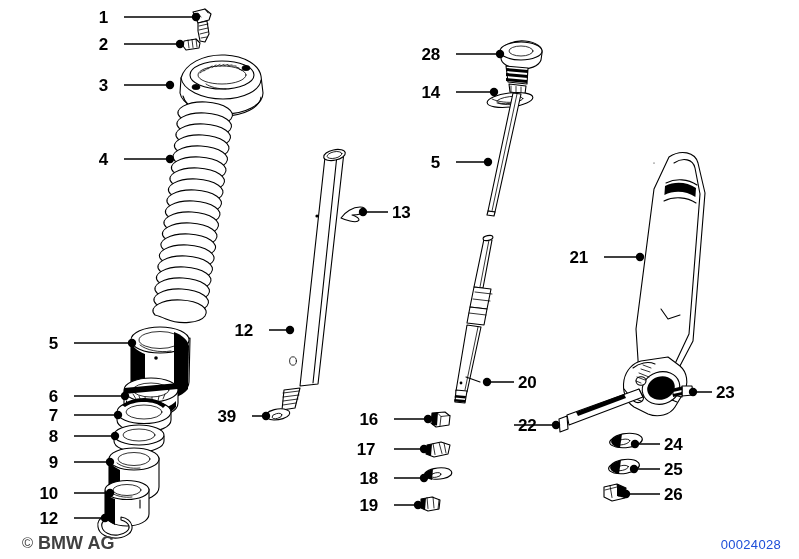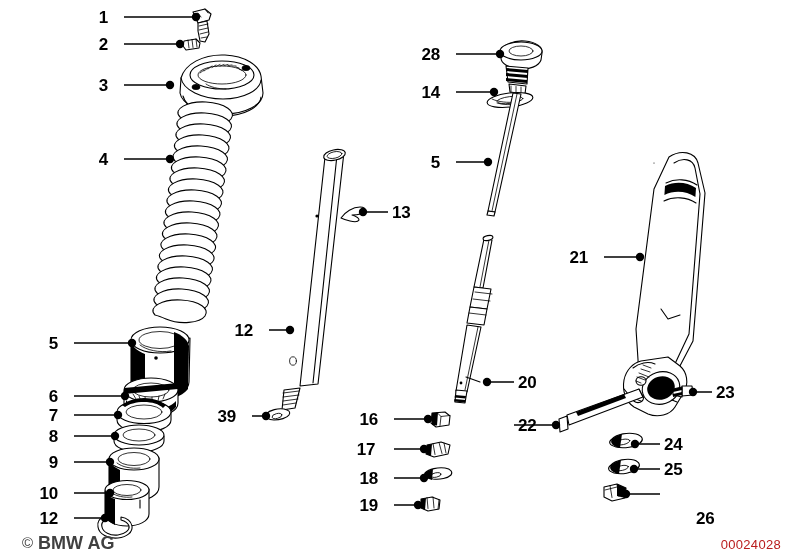--- a/index.html
+++ b/index.html
@@ -21,21 +21,21 @@
   #footer-left{
     position:absolute;left:22px;top:533px;
     font-family:"Liberation Sans", sans-serif;
     font-size:18px;font-weight:bold;color:#404040;
     letter-spacing:0px;white-space:nowrap;
   }
   #footer-left .cmark{font-size:15px;font-weight:normal;vertical-align:1px;}
   #footer-right{
     position:absolute;right:18px;top:537px;
     font-family:"Liberation Sans", sans-serif;
-    font-size:13px;font-weight:normal;color:#b91c1c;
+    font-size:13px;font-weight:normal;color:#1d4ed8;
     letter-spacing:0.3px;white-space:nowrap;
   }
 </style>
 </head>
 <body>
 
 <div id="sheet">
 
   <svg id="drawing" viewBox="0 0 799 559">
     <defs>
@@ -369,21 +369,21 @@
       <div class="callout-num r" style="left: 354px; top: 411px; width: 24px;">16</div>
       <div class="callout-num r" style="left: 354px; top: 441px; width: 24px; text-align: center;">17</div>
       <div class="callout-num r" style="left: 354px; top: 470px; width: 24px;">18</div>
       <div class="callout-num r" style="left: 354px; top: 497px; width: 24px;">19</div>
       <div class="callout-num" style="left: 518px; top: 374px;">20</div>
       <div class="callout-num r" style="left: 564px; top: 249px; width: 24px;">21</div>
       <div class="callout-num" style="left: 518px; top: 417px;">22</div>
       <div class="callout-num" style="left: 716px; top: 384px;">23</div>
       <div class="callout-num" style="left: 664px; top: 436px;">24</div>
       <div class="callout-num" style="left: 664px; top: 461px;">25</div>
-      <div class="callout-num" style="left: 696px; top: 486px; margin-top: 24px;">26</div>
+      <div class="callout-num" style="left: 664px; top: 486px;">26</div>
       <div class="callout-num r" style="left: 212px; top: 408px; width: 24px;">39</div>
       <div class="callout-num r" style="left: 416px; top: 46px; width: 24px;">28</div>
     </div>
 
   <div id="footer-left">
     <span class="cmark">©</span>
     <span>BMW AG</span>
   </div>
 
   <div id="footer-right">00024028</div>

